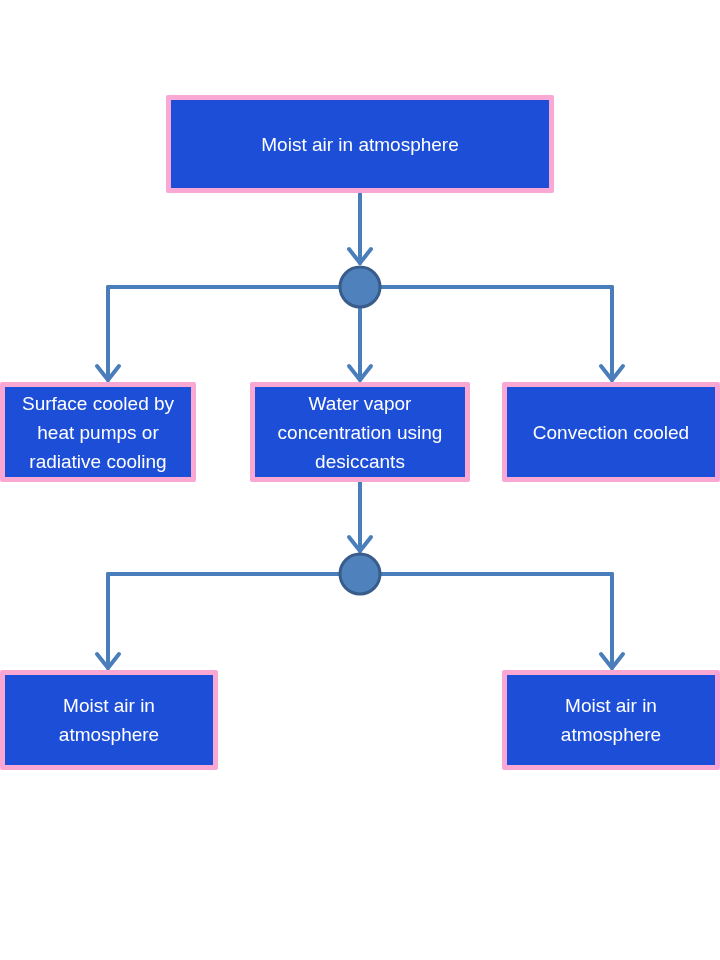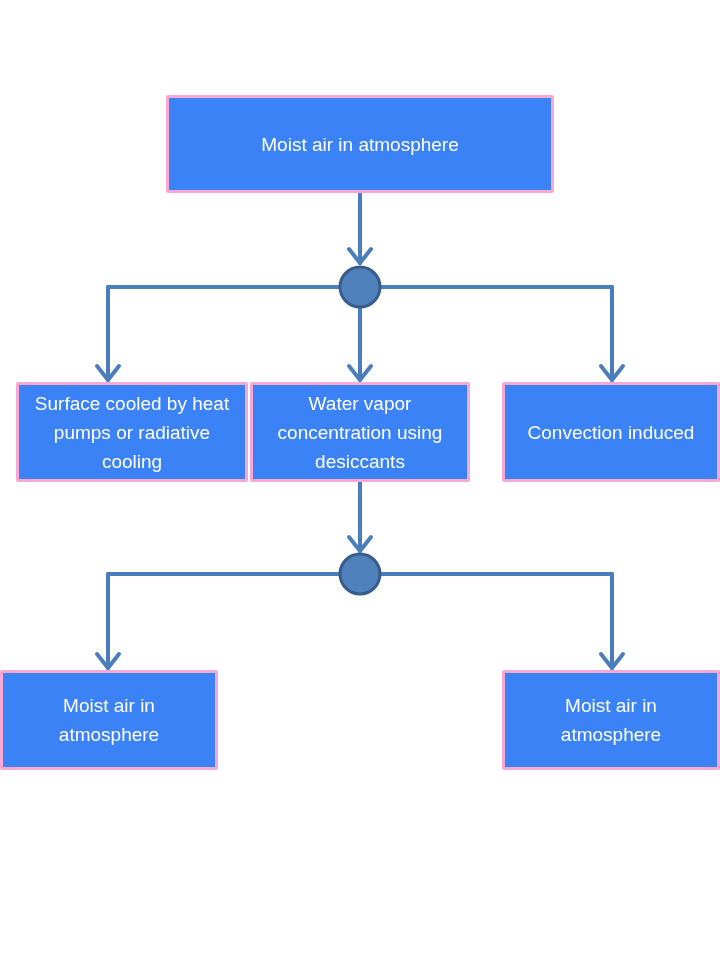--- a/index.html
+++ b/index.html
@@ -1,21 +1,21 @@
 <!DOCTYPE html>
 <html><head>
 <meta charset="utf-8">
 <style>
   html, body { margin: 0; padding: 0; background: #ffffff; }
   body { width: 720px; height: 960px; position: relative; overflow: hidden;
          font-family: "Liberation Sans", sans-serif; }
   svg.connectors { position: absolute; left: 0; top: 0; }
   .box {
     position: absolute; box-sizing: border-box;
-    background: #3b82f6; border: 3px solid #f9a8d4; border-radius: 2px;
+    background: #1d4ed8; border: 5px solid #f9a8d4; border-radius: 2px;
     color: #ffffff; display: flex; align-items: center; justify-content: center;
     text-align: center; font-size: 19px; line-height: 29px; padding: 0 4px;
   }
 </style>
 </head>
 <body>
 
 <svg class="connectors" width="720" height="960">
   <g stroke="#4a7ebb" stroke-width="4" fill="none" stroke-linecap="round" stroke-linejoin="round">
 
@@ -45,30 +45,30 @@
     <polyline points="601,654 612,668 623,654"></polyline>
   </g>
   <ellipse cx="360" cy="287" rx="20" ry="20" fill="#4f81bd" stroke="#385d8a" stroke-width="3"></ellipse>
   <ellipse cx="360" cy="574" rx="20" ry="20" fill="#4f81bd" stroke="#385d8a" stroke-width="3"></ellipse>
 </svg>
 
 <div class="box" style="left:166px; top:95px; width:388px; height:98px;">
   <span>Moist air in atmosphere</span>
 </div>
 
-<div class="box" style="left:16px; top:382px; width:232px; height:100px;">
+<div class="box" style="left:0px; top:382px; width:196px; height:100px;">
   <span>Surface cooled by heat pumps or radiative cooling</span>
 </div>
 
 <div class="box" style="left:250px; top:382px; width:220px; height:100px;justify-content:center;">
   <span>Water vapor concentration using desiccants</span>
 </div>
 
 <div class="box" style="left:502px; top:382px; width:218px; height:100px;">
-  <span>Convection induced</span>
+  <span>Convection cooled</span>
 </div>
 
 <div class="box" style="left:0px; top:670px; width:218px; height:100px;">
   <span style="padding:0 30px;">Moist air in atmosphere</span>
 </div>
 
 <div class="box" style="left:502px; top:670px; width:218px; height:100px;">
   <span style="padding:0 30px;">Moist air in atmosphere</span>
 </div>
 

